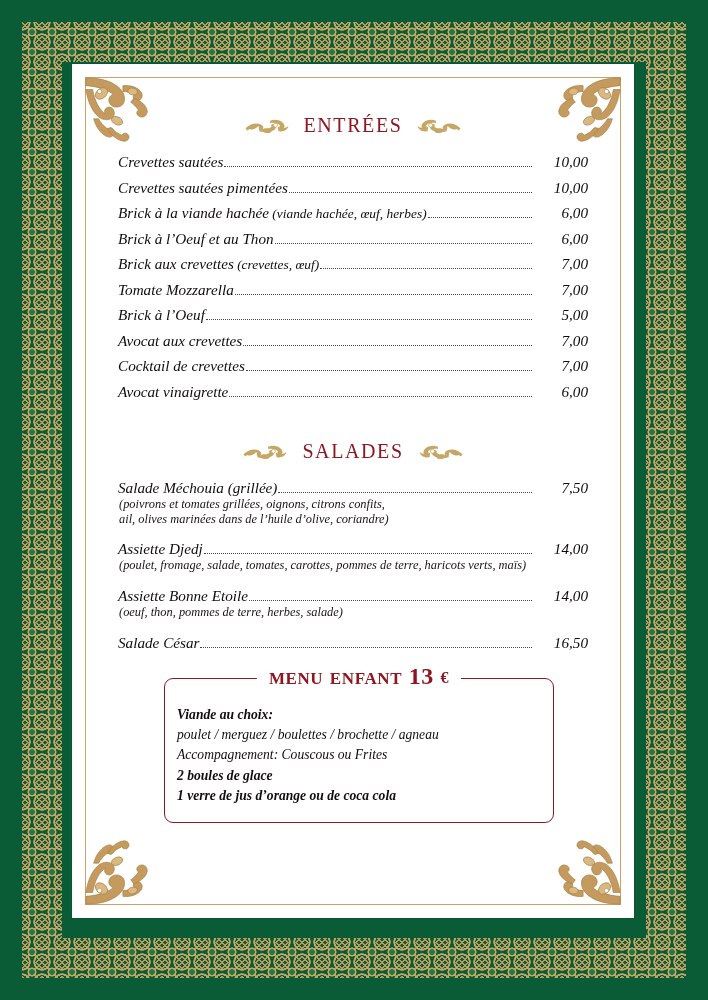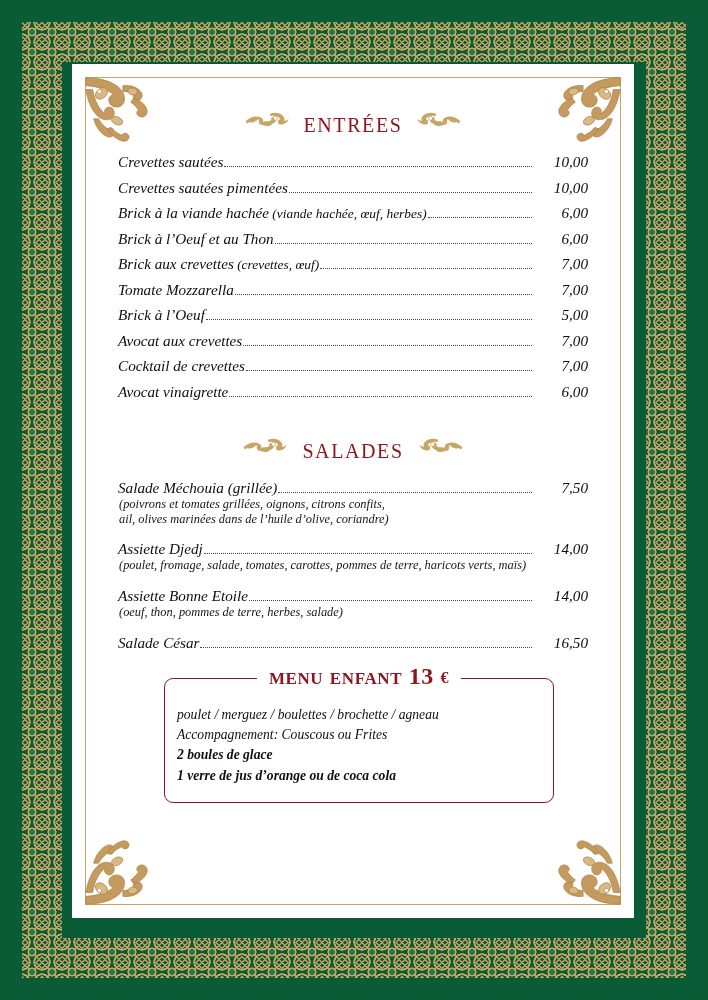--- a/index.html
+++ b/index.html
@@ -87,21 +87,21 @@
   
   .content {
     position: absolute;
     left: 46px;
     top: 44px;
     width: 470px;
   }
 
   .section-head {
     display: flex;
-    align-items: flex-start;
+    align-items: flex-end;
     justify-content: center;
     gap: 14px;
     margin: 0 0 16px 0;
   }
   .section-head .flourish { width: 46px; height: 22px; flex: none; }
   .section-head .flourish.right { transform: scaleX(-1); }
   .section-title {
     color: #8e1621;
     font-size: 29px;
     letter-spacing: 1.6px;
@@ -437,20 +437,21 @@
               <span class="price">16,50</span>
             </div>
           </li>
         </ul>
 
       <div class="kids">
         <div class="kids-title">
           <span>MENU ENFANT 13</span>
           <span class="euro">€</span>
         </div>
+        <div class="kids-line bold">Viande au choix:</div>
         <div class="kids-line">poulet / merguez / boulettes / brochette / agneau</div>
         <div class="kids-line">Accompagnement: Couscous ou Frites</div>
         <div class="kids-line bold">2 boules de glace</div>
         <div class="kids-line bold">1 verre de jus d’orange ou de coca cola</div>
       </div>
 
     </div>
   </div>
 </div>
 

